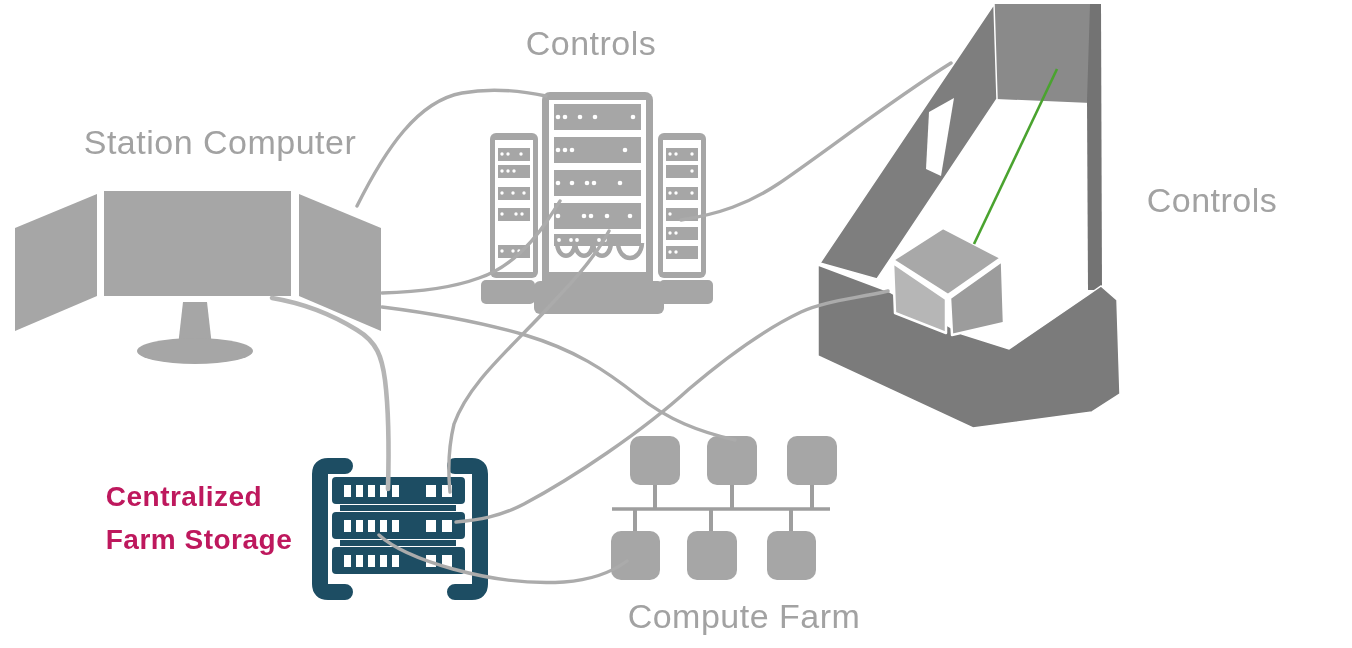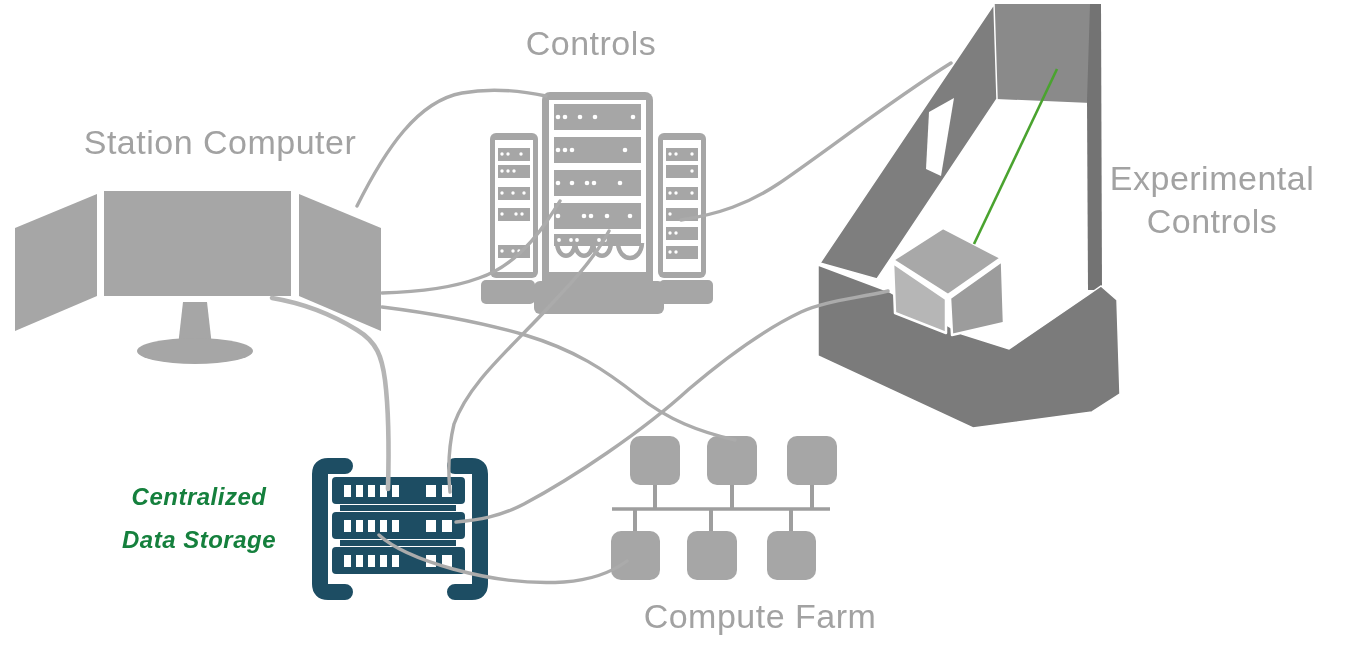--- a/index.html
+++ b/index.html
@@ -1,21 +1,21 @@
 <!DOCTYPE html>
 <html><head>
 <meta charset="utf-8">
 <style>
   html,body{margin:0;padding:0;background:#ffffff;}
   #stage{position:relative;width:1352px;height:648px;background:#ffffff;overflow:hidden;
          font-family:"Liberation Sans",sans-serif;}
   #stage svg{position:absolute;left:0;top:0;}
-  .label{position:absolute;transform:translate(-50%,-50%);white-space:nowrap;text-align:center;
+  .label{position:absolute;transform:translate(-50%,-50%);white-space:nowrap;
          font-size:34px;line-height:43px;color:#a2a2a2;letter-spacing:0.5px;}
-  .label.navy{color:#15803d;font-weight:600;font-size:24px;font-style:italic;}
+  .label.navy{color:#be185d;font-weight:600;font-size:28px;}
 </style>
 </head>
 <body>
 
 <div id="stage">
 
 <svg width="1352" height="648" viewBox="0 0 1352 648">
 
   <g fill="#a6a6a6">
     <polygon points="15,228 97,194 97,296 15,331"></polygon>
@@ -209,24 +209,23 @@
     <path d="M888,291 C853,299 825,301 801,312 C761,331 723,360 689,389 C643,431 573,478 524,504 C499,517 478,520 456,522"></path>
     <path d="M379,535 C393,548 421,560 453,569 C493,580 533,584 564,582 C592,580 612,572 627,561"></path>
   </g>
 </svg>
 
   <div class="label" style="left:220px;top:142px">Station Computer</div>
 
   <div class="label" style="left:591px;top:43px">Controls</div>
 
   <div class="label" style="left:1212px;top:200px">
-    <div>Experimental</div>
     <div>Controls</div>
   </div>
 
   <div class="label navy" style="left:199px;top:518px">
     <div>Centralized</div>
-    <div>Data Storage</div>
+    <div>Farm Storage</div>
   </div>
 
-  <div class="label" style="left:760px;top:616px">Compute Farm</div>
+  <div class="label" style="left:744px;top:616px">Compute Farm</div>
 
 </div>
 
 </body></html>

